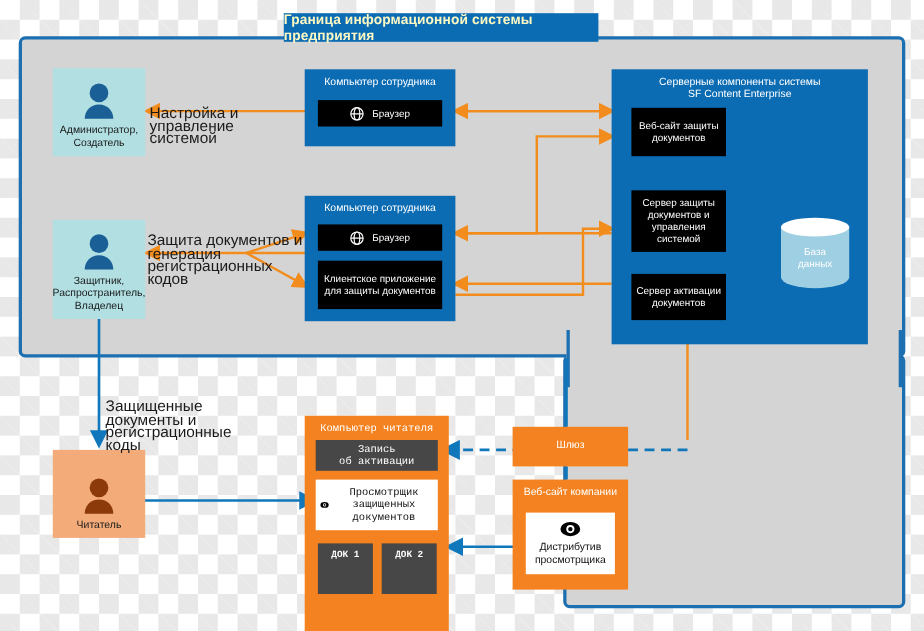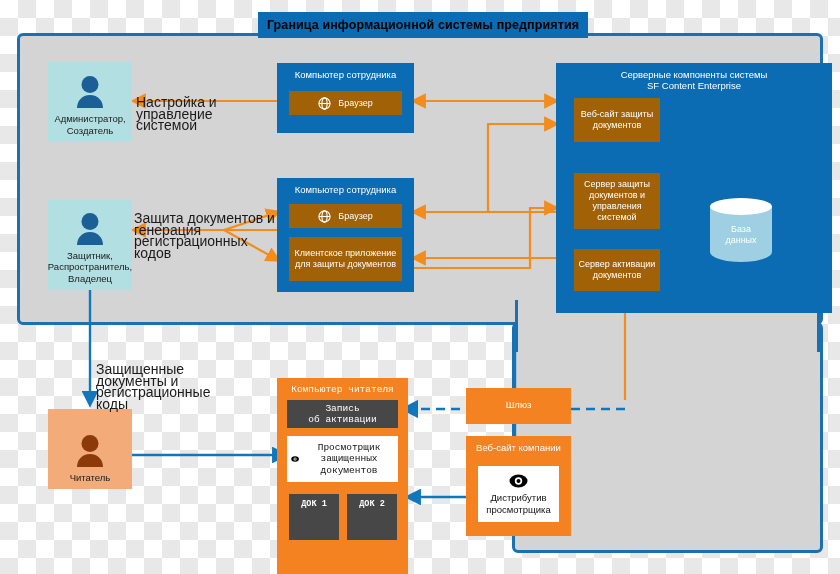--- a/index.html
+++ b/index.html
@@ -17,22 +17,22 @@
       linear-gradient(45deg,#e8e8e8 25%,transparent 25%,transparent 75%,#e8e8e8 75%),
       linear-gradient(45deg,#e8e8e8 25%,transparent 25%,transparent 75%,#e8e8e8 75%);
     background-size:36px 36px;
     background-position:0 0,18px 18px;
   }
   #stage{position:absolute;inset:0;}
   .abs{position:absolute;}
 
   
   #title-banner{
-    left:258px;top:12px;width:330px;height:26px;
-    background:#0b6cb3;color:#000000;
+    left:258px;top:12px;width:286px;height:26px;
+    background:#0b6cb3;color:#fef9c3;
     display:flex;align-items:center;justify-content:center;
     font-size:12.5px;font-weight:bold;letter-spacing:.1px;
   }
 
   
   .boundary{
     background:#d4d4d4;border:3px solid #1c6fb0;
     box-sizing:border-box;
   }
   #boundary-top{
@@ -66,21 +66,21 @@
   .panel-blue{background:#0b6cb3;}
   .panel-orange{background:#f58220;}
   .panel-title{
     color:#ffffff;font-size:9.5px;text-align:center;
     padding-top:6px;line-height:11px;
   }
   .panel-title.wrap2{line-height:11px;}
 
   
   .chip{
-    box-sizing:border-box;background:#a16207;color:#ffffff;
+    box-sizing:border-box;background:#000000;color:#ffffff;
     font-size:9px;line-height:11px;text-align:center;
     display:flex;align-items:center;justify-content:center;
   }
   .chip.row{gap:7px;}
   .chip-dark{
     box-sizing:border-box;background:#474747;color:#ffffff;
     font-size:9.5px;line-height:11.5px;text-align:center;
     display:flex;align-items:center;justify-content:center;
   }
   .chip-white{
@@ -260,21 +260,21 @@
         <ellipse cx="6.5" cy="6.5" rx="2.6" ry="5.6" fill="none" stroke="#ffffff" stroke-width="1.1"></ellipse>
         <line x1="1" y1="6.5" x2="12" y2="6.5" stroke="#ffffff" stroke-width="1.1"></line>
       </svg>
       <span>Браузер</span>
     </div>
     <div class="chip" style="position:absolute;left:12px;top:59px;width:113px;height:44px;padding:0 4px;">
       <span>Клиентское приложение для защиты документов</span>
     </div>
   </div>
 
-  <div class="abs panel panel-blue" style="left:556px;top:63px;width:276px;height:250px;">
+  <div class="abs panel panel-blue" style="left:556px;top:63px;width:233px;height:250px;">
     <div class="panel-title wrap2">
       <div>Серверные компоненты системы</div>
       <div>SF Content Enterprise</div>
     </div>
     <div class="chip" style="position:absolute;left:18px;top:35px;width:86px;height:44px;padding:0 3px;">
       <span>Веб-сайт защиты документов</span>
     </div>
     <div class="chip" style="position:absolute;left:18px;top:110px;width:86px;height:56px;padding:0 3px;">
       <span>Сервер защиты документов и управления системой</span>
     </div>

